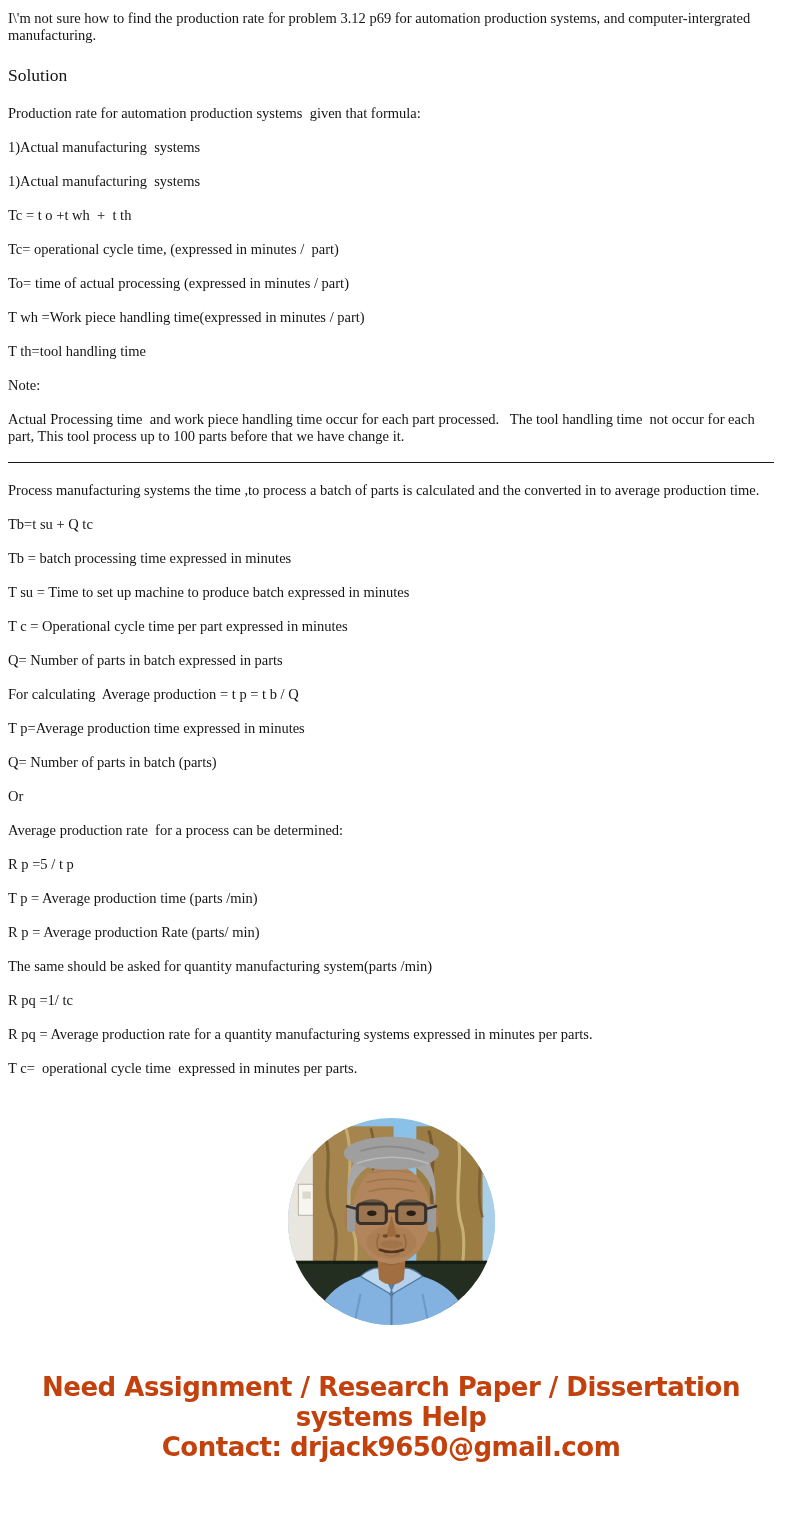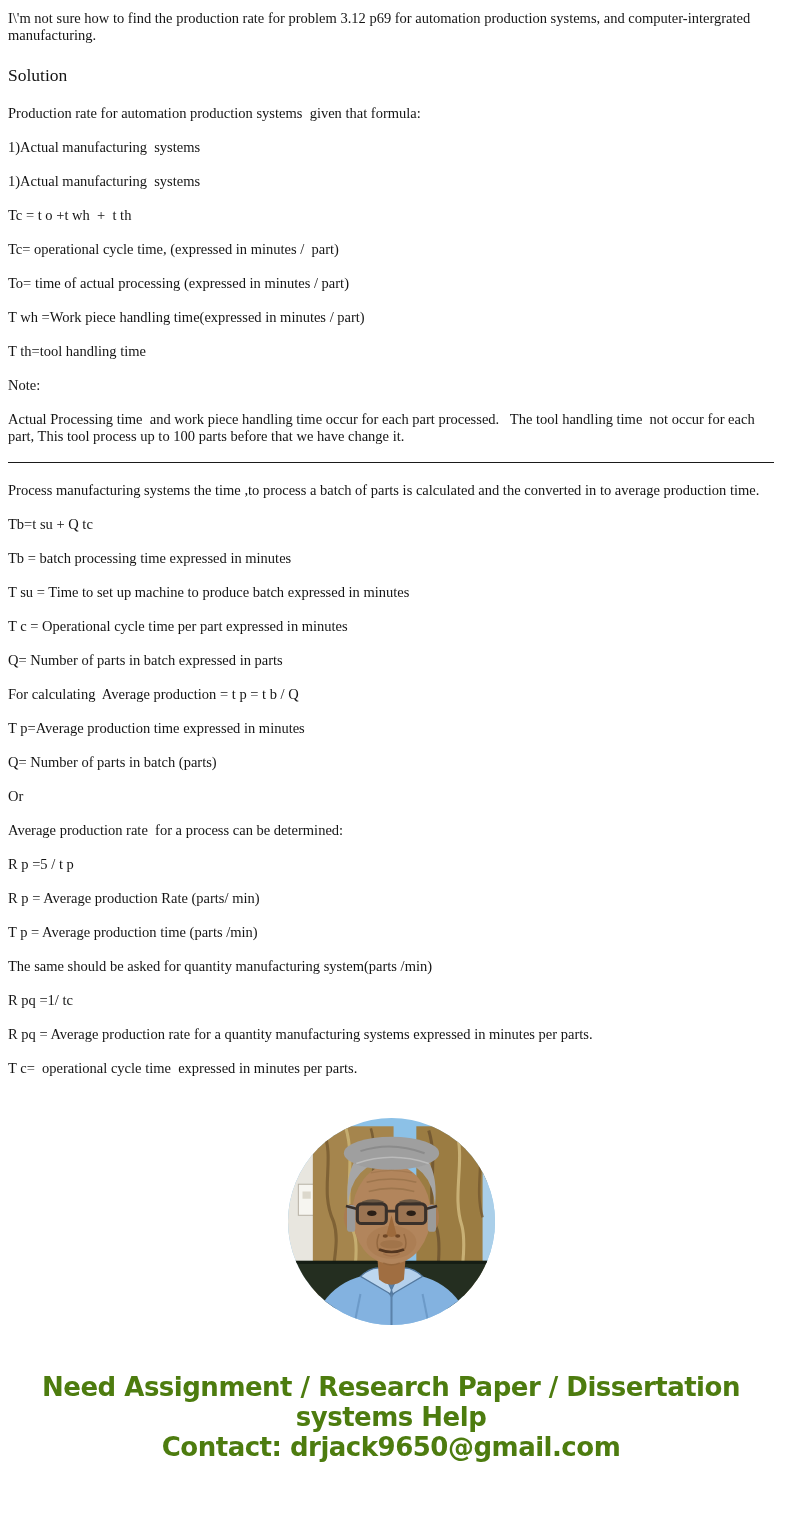--- a/index.html
+++ b/index.html
@@ -42,21 +42,21 @@
   }
   .footer {
     margin-top: 47px;
     padding-bottom: 29px;
     text-align: center;
     font-family: "DejaVu Sans", "Liberation Sans", sans-serif;
     font-weight: 700;
     font-size: 26px;
     line-height: 30px;
     letter-spacing: -0.5px;
-    color: #4d7c0f;
+    color: #c2410c;
   }
 </style>
 </head>
 <body>
 
 <div class="page">
 
   <p class="body-text">I\'m not sure how to find the production rate for problem 3.12 p69 for automation production systems, and computer-intergrated manufacturing.</p>
 
   <h2 class="solution-heading">Solution</h2>
@@ -82,22 +82,22 @@
       <p class="body-text">Tb = batch processing time expressed in minutes</p>
       <p class="body-text">T su = Time to set up machine to produce batch expressed in minutes</p>
       <p class="body-text">T c = Operational cycle time per part expressed in minutes</p>
       <p class="body-text">Q= Number of parts in batch expressed in parts</p>
       <p class="body-text">For calculating  Average production = t p = t b / Q</p>
       <p class="body-text">T p=Average production time expressed in minutes</p>
       <p class="body-text">Q= Number of parts in batch (parts)</p>
       <p class="body-text">Or</p>
       <p class="body-text">Average production rate  for a process can be determined:</p>
       <p class="body-text">R p =5 / t p</p>
+      <p class="body-text">T p = Average production time (parts /min)</p>
       <p class="body-text">R p = Average production Rate (parts/ min)</p>
-      <p class="body-text">T p = Average production time (parts /min)</p>
       <p class="body-text">The same should be asked for quantity manufacturing system(parts /min)</p>
       <p class="body-text">R pq =1/ tc</p>
       <p class="body-text">R pq = Average production rate for a quantity manufacturing systems expressed in minutes per parts.</p>
       <p class="body-text">T c=  operational cycle time  expressed in minutes per parts.</p>
     </div>
 
   <div class="avatar-wrap">
     <svg class="avatar" width="207" height="207" viewBox="0 0 200 200" xmlns="http://www.w3.org/2000/svg">
       <defs>
         <clipPath id="avclip">

